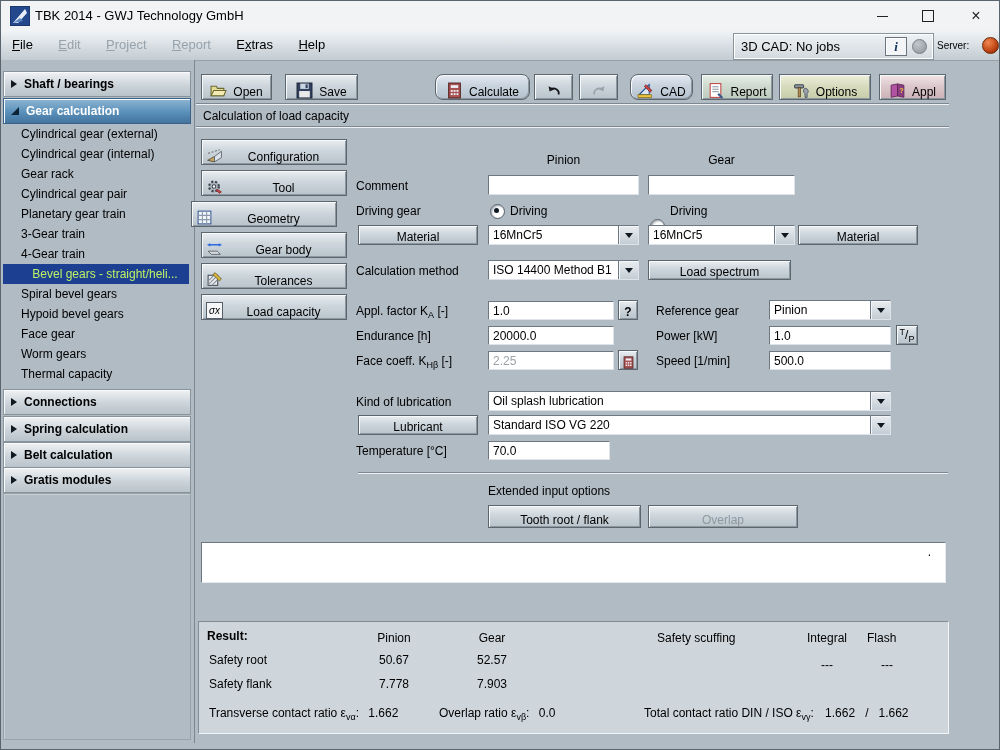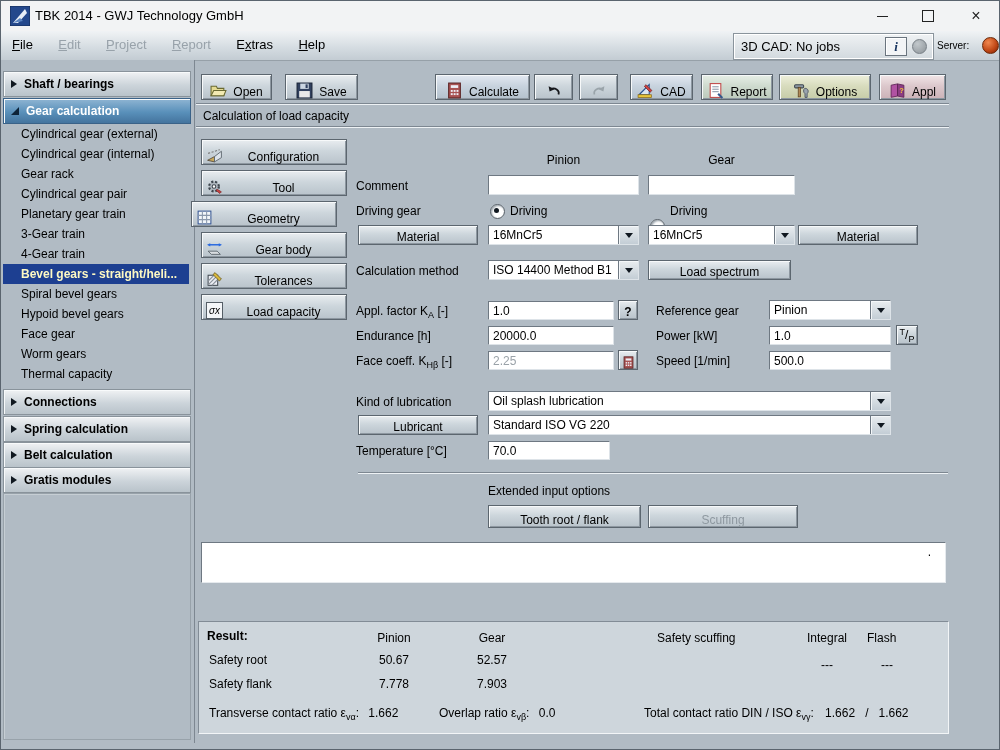--- a/index.html
+++ b/index.html
@@ -29,21 +29,21 @@
   .graydot{width:13px;height:13px;border-radius:50%;margin-right:5px;
      background:radial-gradient(circle at 35% 30%,#c2c8cc,#8d9499);border:1px solid #777f86;}
   .server-lbl{left:936px;top:33px;height:23px;line-height:23px;font-size:10px;}
   .serverdot{left:981px;top:36px;width:15px;height:15px;border-radius:50%;
      background:radial-gradient(circle at 35% 30%,#f08850,#c24a18 55%,#801c00);border:1px solid #6a2808;}
   
   .b3d{background:linear-gradient(#e9edf0,#cdd6dc 45%,#b9c3cb);border:1px solid #5c666f;
      box-shadow:inset 1px 1px 0 #f7f9fa,inset -1px -1px 0 #8d97a0;
      display:flex;align-items:flex-end;justify-content:center;box-sizing:border-box;font-size:12px;cursor:default;}
   .b3d.dis{color:#8e98a0;}
-  .tint-blue{background:linear-gradient(#e3e9f2,#c8d3de 45%,#b4c1cd);}
+  .tint-blue{background:linear-gradient(#e3e9f2,#c8d3de 45%,#b4c1cd);border-radius:8px;}
   .tint-green{background:linear-gradient(#e7efe7,#cfdbcf 45%,#bccabc);}
   .tint-yellow{background:linear-gradient(#eef0dc,#d8dcbe 45%,#c6cca8);}
   .tint-pink{background:linear-gradient(#f2e6e8,#dcc8cc 45%,#ccb2b8);}
   .ticon{width:17px;height:17px;margin-right:6px;flex:0 0 auto;}
   
   .field{background:#fff;border:1px solid;border-color:#6e7882 #dde3e8 #dde3e8 #6e7882;
      box-sizing:border-box;font-size:12px;padding:1px 4px;font-family:inherit;color:#000;}
   input.field{outline:none;}
   input.field:disabled{color:#9aa2a8;background:#fff;}
   .dd{display:flex;background:#fff;border:1px solid;border-color:#6e7882 #dde3e8 #dde3e8 #6e7882;box-sizing:border-box;}
@@ -54,21 +54,21 @@
   .tri-right{width:0;height:0;border-top:4px solid transparent;border-bottom:4px solid transparent;border-left:6px solid #101820;}
   .tri-exp{width:0;height:0;border-left:8px solid transparent;border-bottom:8px solid #0d2338;}
   
   .groove{height:0;border-top:1px solid #7d8791;border-bottom:1px solid #eef2f5;}
   
   .sb-hdr{left:2px;width:186px;height:24px;background:linear-gradient(#f0f2f4,#ccd4da 55%,#b9c3ca);
      border:1px solid #89939b;box-shadow:inset 1px 1px 0 #f8fafb;display:flex;align-items:center;font-weight:bold;}
   .sb-hdr .cap{margin-left:7px;margin-right:7px;}
   .sb-hdr.active{background:linear-gradient(#8fb5d3,#5990ba 55%,#44749e);color:#fff;border-color:#3a6288;}
   .sb-item{left:2px;width:186px;height:20px;line-height:20px;padding-left:18px;box-sizing:border-box;}
-  .sb-item.selected{background:#1d3f91;color:#fef9c3;font-weight:bold;}
+  .sb-item.selected{background:#1d3f91;color:#bef264;font-weight:normal;text-align:center;}
   
   .radio{width:13px;height:13px;border-radius:50%;background:#fff;border:1px solid #555e66;
      box-shadow:inset 1px 1px 2px #9aa4ac;position:relative;}
   .radio.checked::after{content:"";position:absolute;left:3px;top:3px;width:5px;height:5px;border-radius:50%;background:#101820;}
   .sb{font-size:9px;vertical-align:-3px;}
   .sup{font-size:9px;vertical-align:4px;}
   .pre{white-space:pre;}
   .lbl{font-size:12px;}
   
   .results{left:197px;top:620px;width:751px;height:113px;background:#ced6dc;
@@ -391,21 +391,21 @@
   </div>
   <div class="abs lbl nw" style="left:355px;top:443px">Temperature [°C]</div>
   <input class="abs field" type="text" style="left: 487px; top: 440px; width: 122px; height: 19px;" value="70.0">
 
   <div class="abs groove" style="left:357px;top:471px;width:590px"></div>
   <div class="abs lbl nw" style="left:487px;top:483px">Extended input options</div>
   <div class="abs b3d" style="left:487px;top:504px;width:153px;height:23px">
       <span>Tooth root / flank</span>
     </div>
   <div class="abs b3d dis" style="left:647px;top:504px;width:150px;height:23px">
-      <span>Scuffing</span>
+      <span>Overlap</span>
     </div>
 
   <div class="abs msgbox">
     <span class="abs" style="right:14px;top:2px">.</span>
   </div>
 
   <div class="abs results">
     <span class="abs nw" style="left:8px;top:7px;font-weight:bold">Result:</span>
     <span class="abs nw" style="left:165px;top:9px;width:60px;text-align:center">Pinion</span>
     <span class="abs nw" style="left:268px;top:9px;width:50px;text-align:center">Gear</span>

